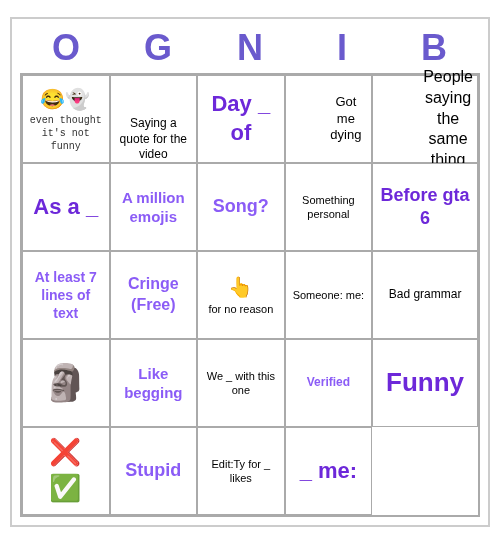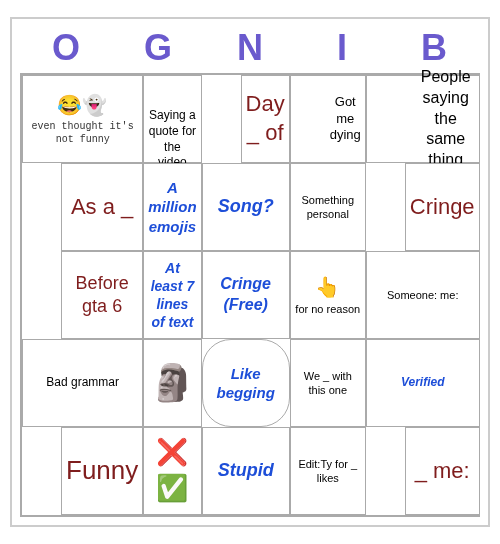--- a/index.html
+++ b/index.html
@@ -42,29 +42,27 @@
       justify-content: center;
       text-align: center;
       padding: 4px;
       font-size: 13px;
       line-height: 1.3;
       position: relative;
       background: #fff;
     }
     .cell.large-text {
       font-size: 22px;
-      font-weight: normal;
-      color: #7f1d1d;
-      margin-left: 39px;
+      font-weight: bold;
+      color: #6d28d9;
     }
     .cell.medium-text {
       font-size: 16px;
       font-weight: bold;
-      color: #1d4ed8;
-      font-style: italic;
+      color: #8b5cf6;
     }
     .cell .inner {
       display: flex;
       flex-direction: column;
       align-items: center;
       gap: 2px;
     }
   </style>
 </head>
 <body>
@@ -103,23 +101,20 @@
     </div>
     <div class="cell medium-text" style="font-size:15px;">
       A million emojis
     </div>
     <div class="cell medium-text" style="font-size:18px;">
       Song?
     </div>
     <div class="cell">
       <span style="font-size:11px;">Something personal</span>
     </div>
-    <div class="cell large-text">
-      Cringe
-    </div>
 
     <div class="cell large-text" style="font-size:18px;">
       Before gta 6
     </div>
     <div class="cell medium-text" style="font-size:14px;">
       At least 7 lines of text
     </div>
     <div class="cell medium-text" style="font-size:16px;">
       Cringe (Free)
     </div>
@@ -132,21 +127,21 @@
     <div class="cell">
       <span style="font-size:11px;">Someone: me:</span>
     </div>
 
     <div class="cell">
       <span style="font-size:12px;">Bad grammar</span>
     </div>
     <div class="cell">
       <span style="font-size:36px;">🗿</span>
     </div>
-    <div class="cell medium-text" style="font-size:15px;border-radius:29px;">
+    <div class="cell medium-text" style="font-size:15px;">
       Like begging
     </div>
     <div class="cell">
       <span style="font-size:11px;">We _ with this one</span>
     </div>
     <div class="cell medium-text" style="font-size:12px;">
       Verified
     </div>
 
     <div class="cell large-text" style="font-size:26px;">

